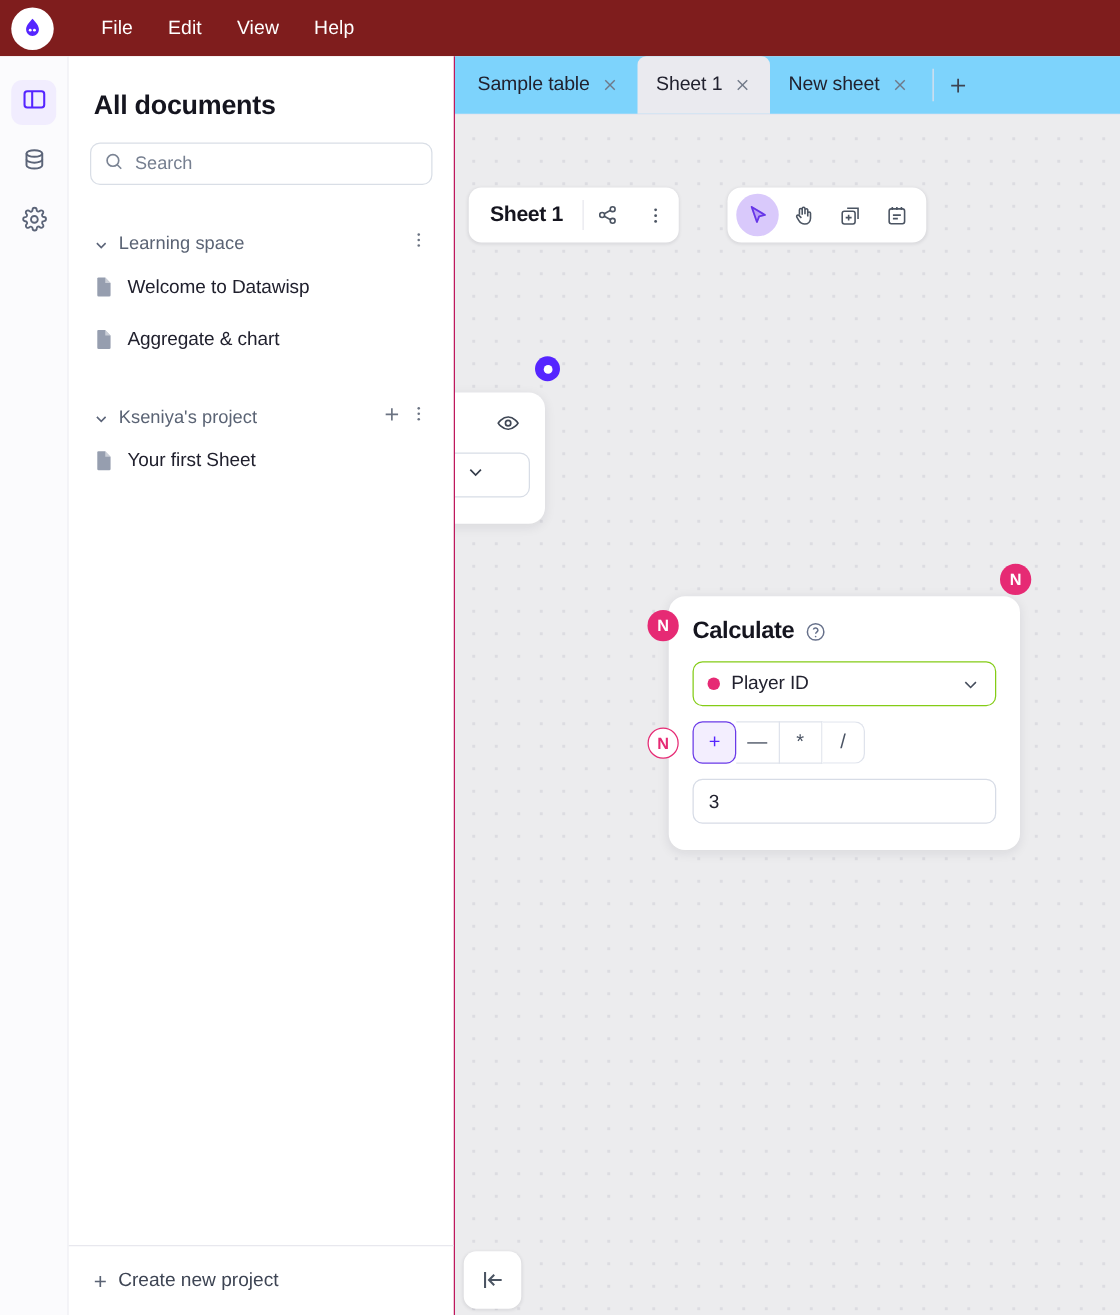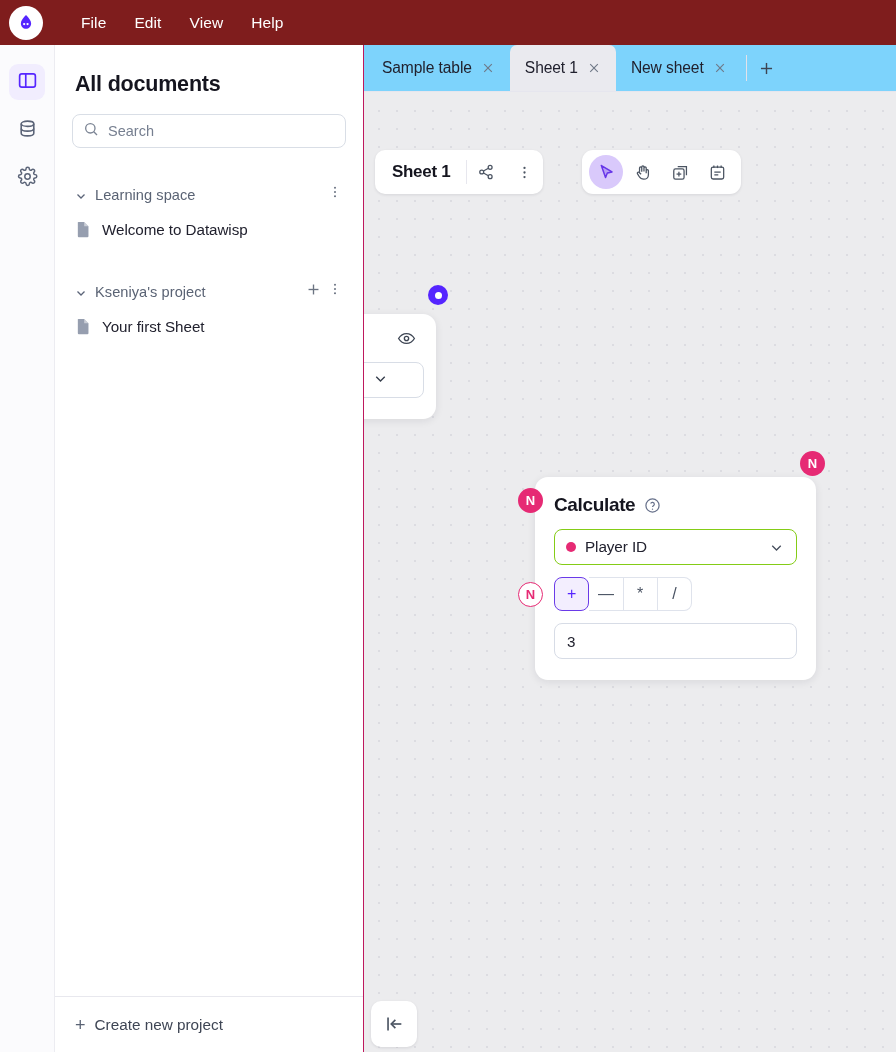--- a/index.html
+++ b/index.html
@@ -489,20 +489,29 @@
 
         <div class="doc-item">
           <span class="fileicon">
             <svg width="15" height="17" viewBox="0 0 20 24" fill="currentColor">
                 <path d="M3 1.5h8l6 6v14a1.5 1.5 0 01-1.5 1.5h-12A1.5 1.5 0 012 21.5v-18A1.5 1.5 0 013.5 1.5z" opacity=".92"></path>
                 <path d="M11 1.5l6 6h-6z" fill="#ffffff" opacity=".5"></path>
               </svg>
           </span>
           <span class="doc-label">Welcome to Datawisp</span>
         </div>
+        <div class="doc-item">
+          <span class="fileicon">
+            <svg width="15" height="17" viewBox="0 0 20 24" fill="currentColor">
+                <path d="M3 1.5h8l6 6v14a1.5 1.5 0 01-1.5 1.5h-12A1.5 1.5 0 012 21.5v-18A1.5 1.5 0 013.5 1.5z" opacity=".92"></path>
+                <path d="M11 1.5l6 6h-6z" fill="#ffffff" opacity=".5"></path>
+              </svg>
+          </span>
+          <span class="doc-label">Aggregate &amp; chart</span>
+        </div>
 
         <div class="group-head">
           <span class="chev">
             <svg width="14" height="14" viewBox="0 0 24 24" fill="none" stroke="currentColor" stroke-width="2.2">
               <polyline points="6 9.5 12 15.5 18 9.5"></polyline>
             </svg>
           </span>
           <span class="group-name">Kseniya's project</span>
           <span class="grp-icon">
             <svg width="17" height="17" viewBox="0 0 24 24" fill="none" stroke="currentColor" stroke-width="1.9">

